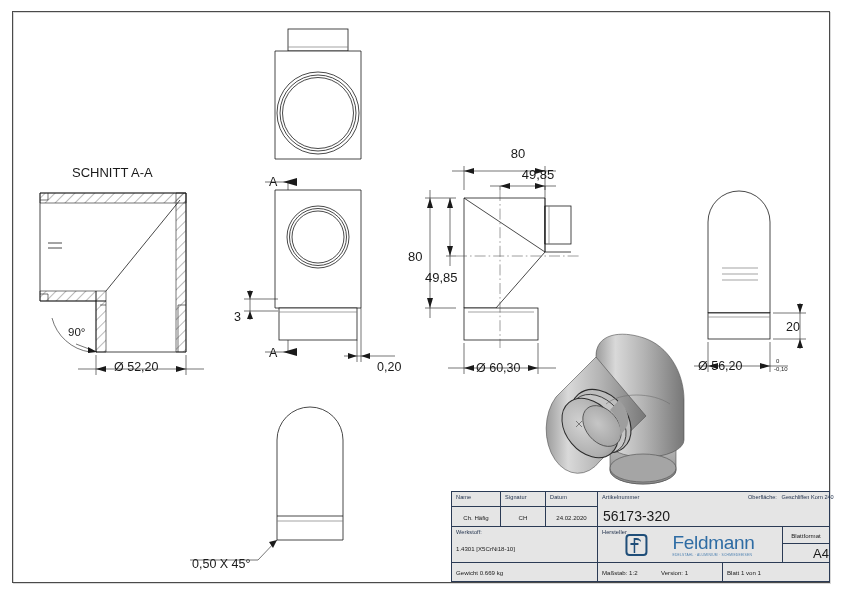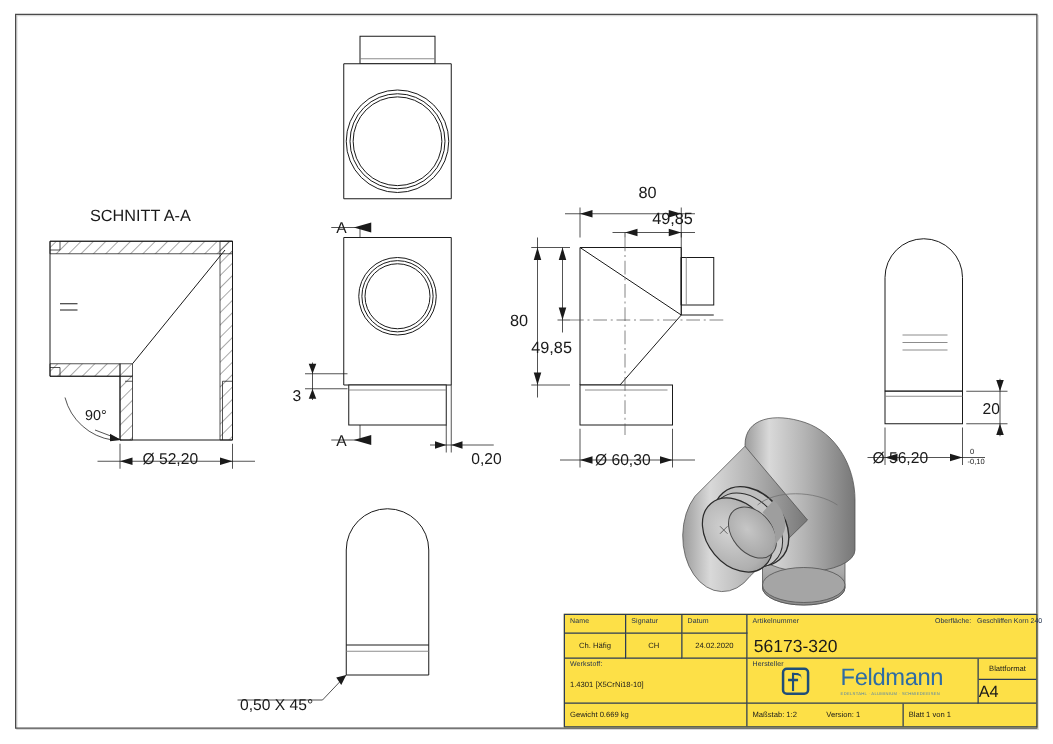--- a/index.html
+++ b/index.html
@@ -22,35 +22,35 @@
        stroke-dasharray:11 3 1.6 3;}
   .fillwhite{fill:#ffffff;}
 
   .txt{font-family:"Liberation Sans","DejaVu Sans",sans-serif;fill:#1a1a1a;}
   .t13{font-size:13px;}
   .t12{font-size:12.5px;}
   .t11{font-size:11.5px;}
 
   
   .tb{position:absolute;left:451px;top:491px;width:379px;height:91px;
-      border:1px solid #2b3b55;box-sizing:border-box;background:#fde047;}
+      border:1px solid #2b3b55;box-sizing:border-box;background:#e5e5e5;}
   .tb .cell{position:absolute;box-sizing:border-box;
             border-right:1px solid #2b3b55;border-bottom:1px solid #2b3b55;}
   .tb .nb-r{border-right:none;}
   .tb .nb-b{border-bottom:none;}
   .lbl{position:absolute;left:4px;top:2px;font-size:5.6px;color:#22324d;
        letter-spacing:.1px;white-space:nowrap;}
   .val-s{position:absolute;left:4px;top:50%;transform:translateY(-50%);
        font-size:6.1px;color:#1a1a1a;white-space:nowrap;}
   .val-c{position:absolute;left:0;right:0;top:50%;transform:translateY(-50%);
        font-size:6.1px;color:#1a1a1a;text-align:center;white-space:nowrap;}
   .val-big{position:absolute;left:5px;top:50%;transform:translateY(-48%);
        font-size:14px;color:#1a1a1a;white-space:nowrap;}
   .val-a4{position:absolute;left:0;right:0;top:50%;transform:translateY(-50%);
-       font-size:13px;color:#1a1a1a;text-align:left;}
+       font-size:13px;color:#1a1a1a;text-align:right;}
   .val-mat{position:absolute;left:4px;top:60%;transform:translateY(-50%);
        font-size:6.1px;color:#1a1a1a;white-space:nowrap;}
   .surf{position:absolute;left:150px;top:2px;font-size:5.6px;color:#22324d;
        white-space:nowrap;}
   .logo-wrap{position:absolute;left:50%;top:52%;transform:translate(-50%,-50%);
        display:flex;align-items:center;gap:5px;}
   .logo-mark{width:22px;height:22px;border:2.2px solid #1f4e79;border-radius:4px;
        position:relative;box-sizing:border-box;}
   .logo-mark:after{content:"";position:absolute;left:6px;top:2.2px;width:6px;height:13px;
        border-left:2.2px solid #1f4e79;border-top:2.2px solid #1f4e79;

